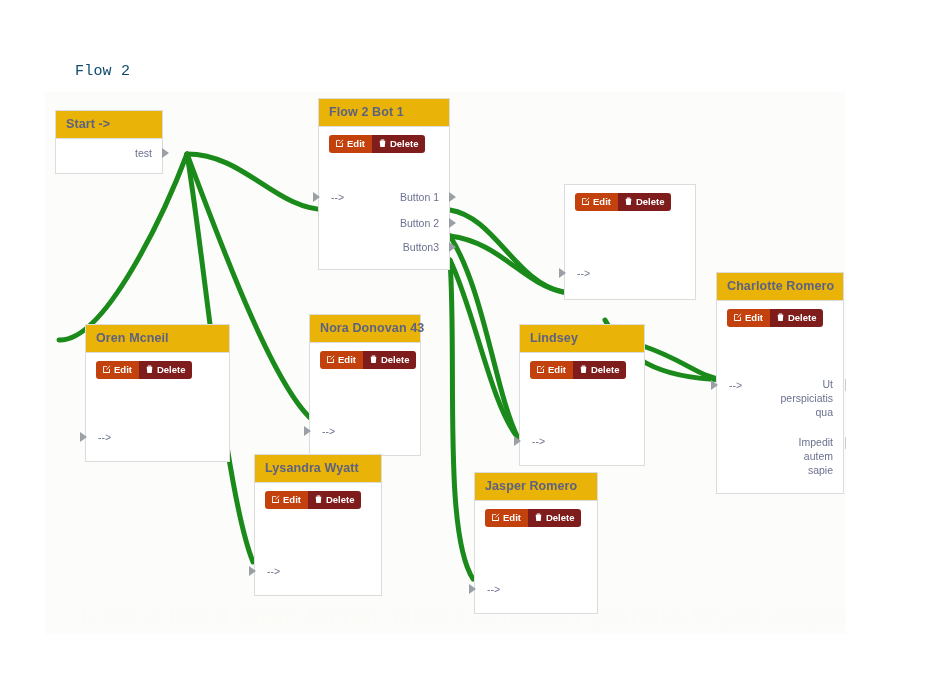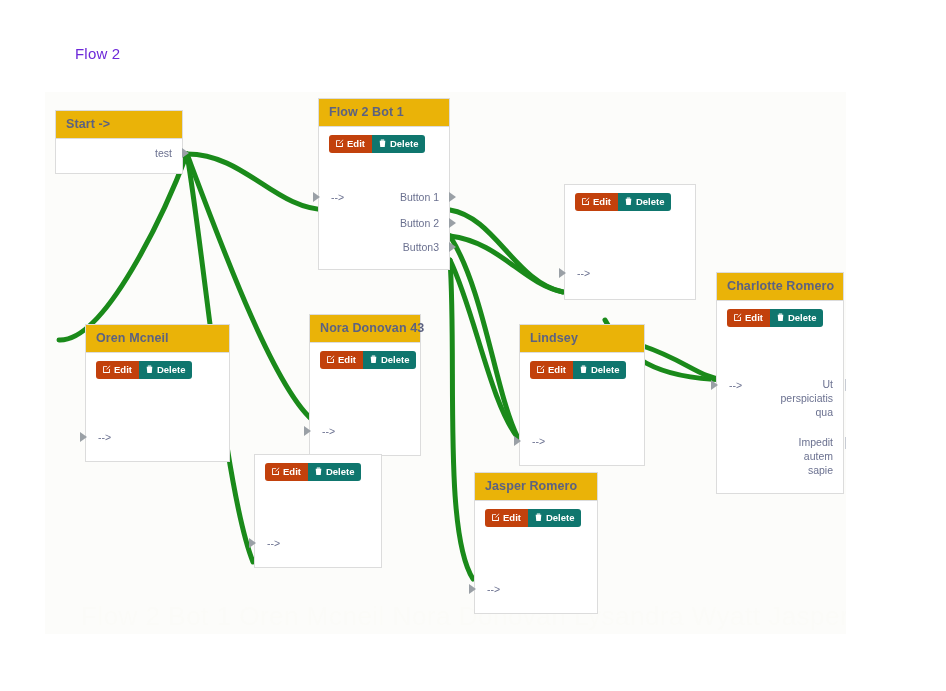--- a/index.html
+++ b/index.html
@@ -25,25 +25,25 @@
     left: 45px;
     top: 20px;
     width: 801px;
     height: 72px;
     background: #ffffff;
     box-sizing: border-box;
   }
   .header-title {
     position: absolute;
     left: 30px;
-    top: 25px;
+    top: 43px;
     font-size: 15px;
-    color: #6d28d9;
+    color: #0c4a6e;
     letter-spacing: .2px;
-    font-family: Liberation Sans, sans-serif;
+    font-family: Liberation Mono, monospace;
   }
 
   
   .canvas {
     position: absolute;
     left: 45px;
     top: 92px;
     width: 801px;
     height: 542px;
     background: #fcfcfa;
@@ -112,21 +112,21 @@
     line-height: 1;
     border: 0;
     cursor: pointer;
     font-family: "Liberation Sans", sans-serif;
   }
   .btn-edit {
     background: #c2410c;
     border-radius: 3px 0 0 3px;
   }
   .btn-delete {
-    background: #0f766e;
+    background: #7f1d1d;
     border-radius: 0 3px 3px 0;
   }
   .btn svg { display: block; }
 
   
   .ports {
     position: relative;
     margin-top: 8px;
   }
   .port-row {
@@ -207,21 +207,21 @@
 
       <path d="M 405,168 C 412,270 398,440 428,487"></path>
 
       <path d="M 560,228 C 580,265 610,286 680,288"></path>
 
       <path d="M 598,254 C 640,268 655,286 680,288"></path>
     </svg>
 
     <div class="canvas-watermark">Flow 2 Bot 1 Oren Mcneil Nora Donovan Lysandra Wyatt Jasper</div>
 
-    <div class="node" style="left:10px; top:18px; width:128px;">
+    <div class="node" style="left:10px; top:18px; width:108px;">
       <div class="node-header">Start -&gt;</div>
       <div class="node-body">
         <div class="ports" style="margin-top:4px; padding-bottom:10px;">
           <div class="port-row out">
             <span class="port-label">test</span>
             <span class="port-marker right"></span>
           </div>
         </div>
       </div>
     </div>
@@ -328,20 +328,21 @@
         <div class="ports" style="padding-bottom:14px;">
           <div class="port-row in">
             <span class="port-marker left"></span>
             <span class="port-label">--&gt;</span>
           </div>
         </div>
       </div>
     </div>
 
     <div class="node" style="left:209px; top:362px; width:128px;">
+      <div class="node-header">Lysandra Wyatt</div>
       <div class="node-body">
         <div class="btn-row">
           <button class="btn btn-edit">
             <span>
               <svg width="9" height="9" viewBox="0 0 16 16">
                   <path fill="#fff" d="M2 2h7v1.6H3.6v8.8h8.8V7H14v7H2V2z"></path>
                   <path fill="#fff" d="M14.2 1.1l.7.7-6.1 6.1-1.2.5.5-1.2 6.1-6.1z"></path>
                 </svg>
             </span>
             <span>Edit</span>

